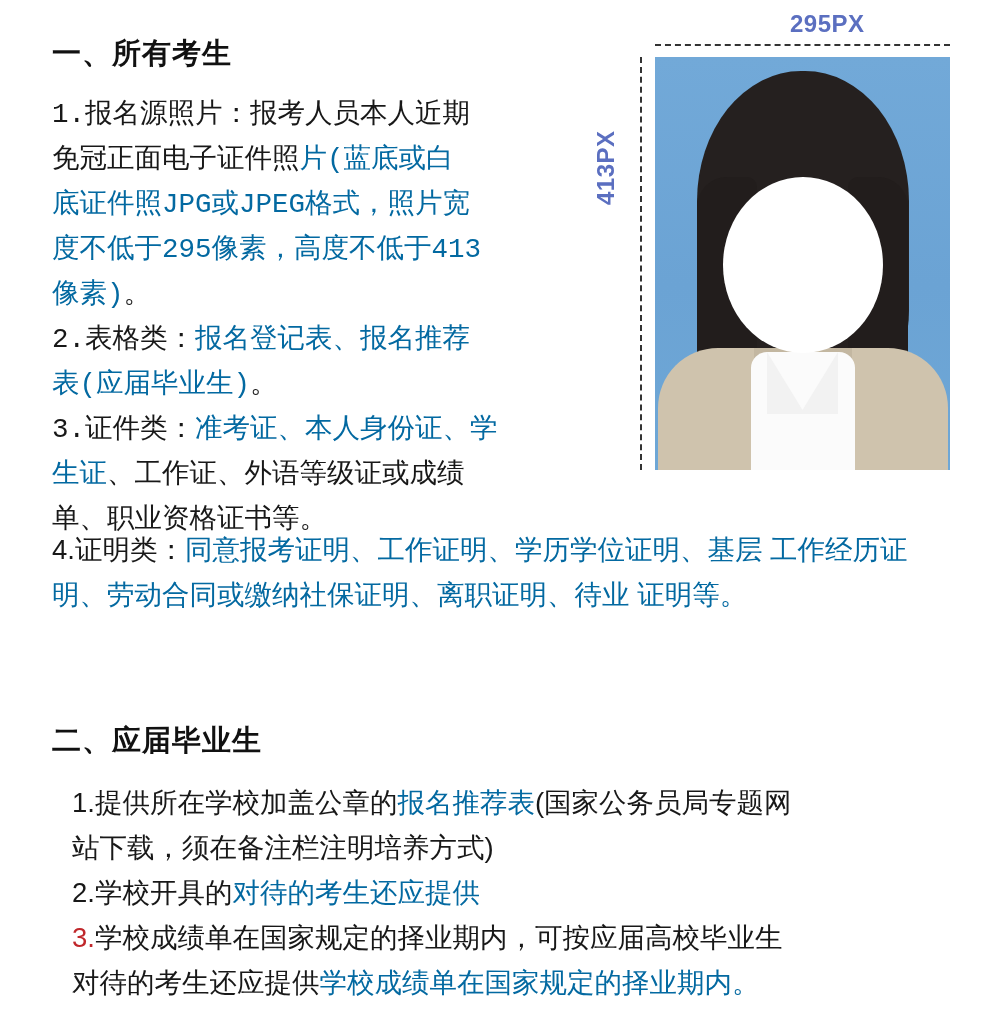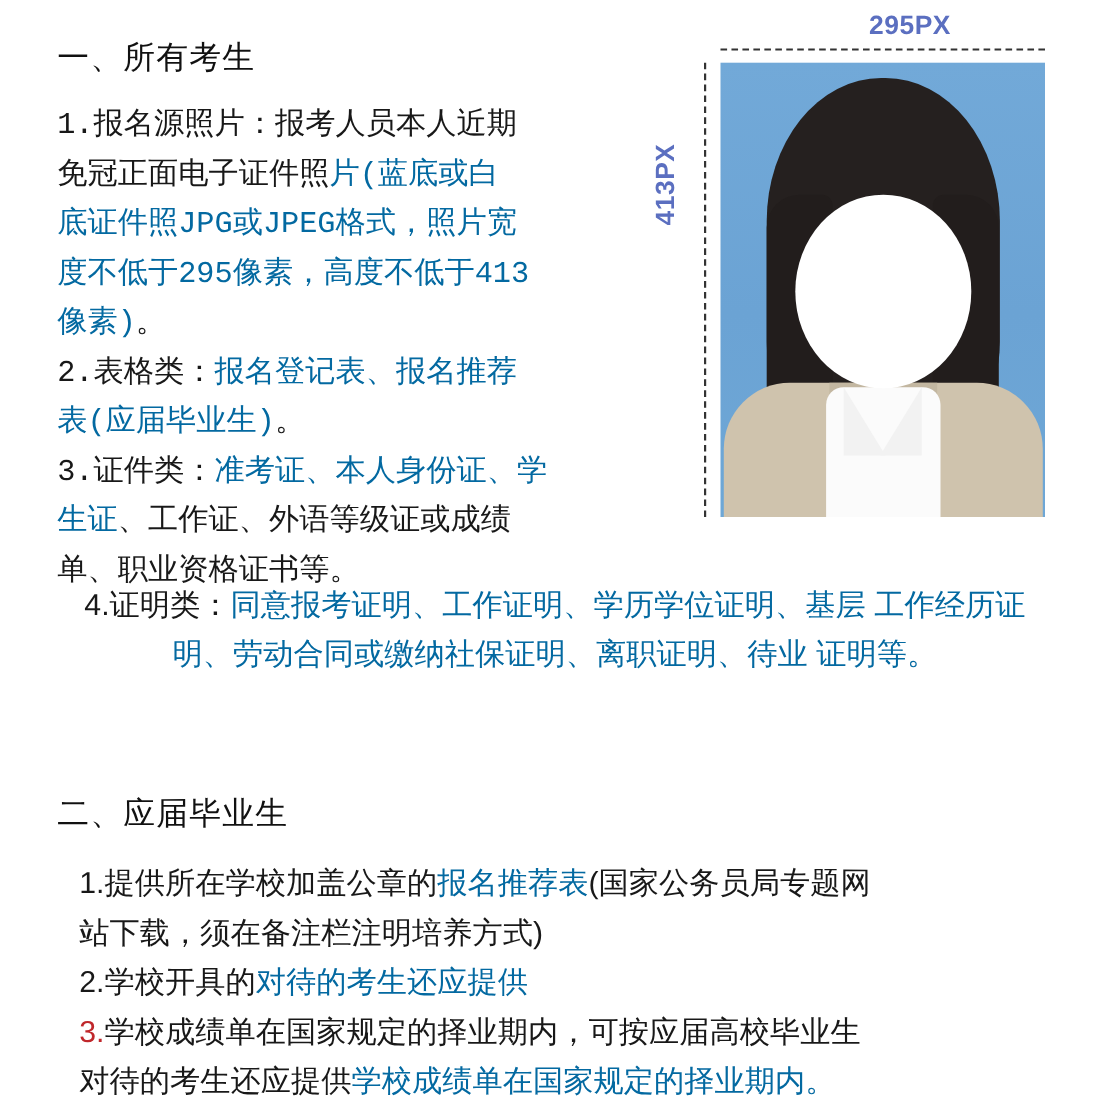--- a/index.html
+++ b/index.html
@@ -20,21 +20,21 @@
     position: relative;
     width: 999px;
     height: 1016px;
     box-sizing: border-box;
     padding: 0;
   }
 
   
   .section-heading {
     font-size: 29px;
-    font-weight: normal;
+    font-weight: bold;
     color: #111111;
     letter-spacing: 1px;
     line-height: 1.2;
   }
   #heading-1 {
     position: absolute;
     left: 52px;
     top: 12px;
   }
   #heading-2 {
@@ -72,21 +72,20 @@
 
   
   #block-1b {
     position: absolute;
     left: 52px;
     top: 527px;
     width: 905px;
     font-size: 27.5px;
     line-height: 45px;
     color: #181818;
-    text-align: center;
   }
 
   
   .photo-wrap {
     position: absolute;
     left: 655px;
     top: 57px;
     width: 295px;
     height: 413px;
   }

